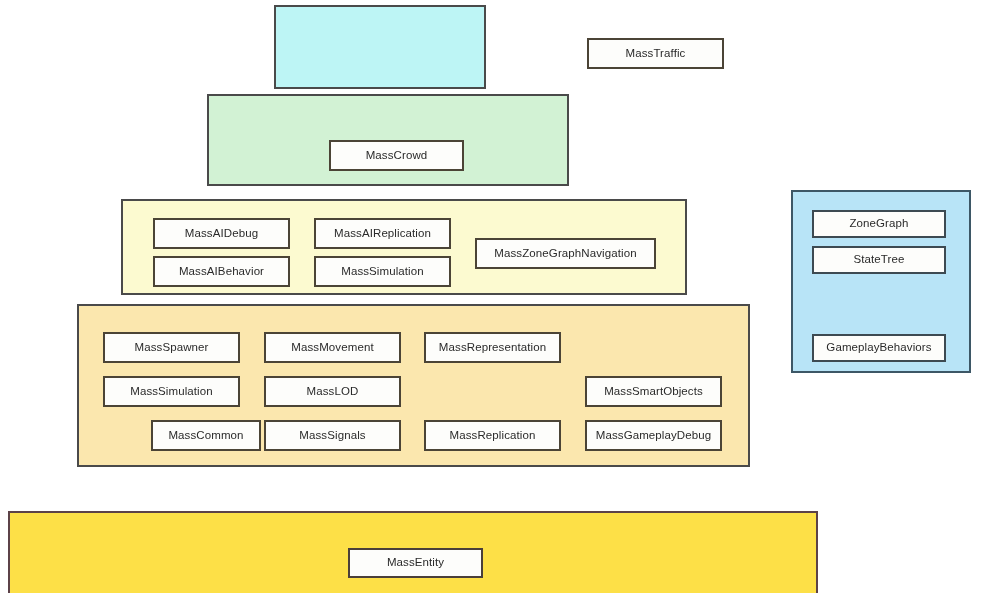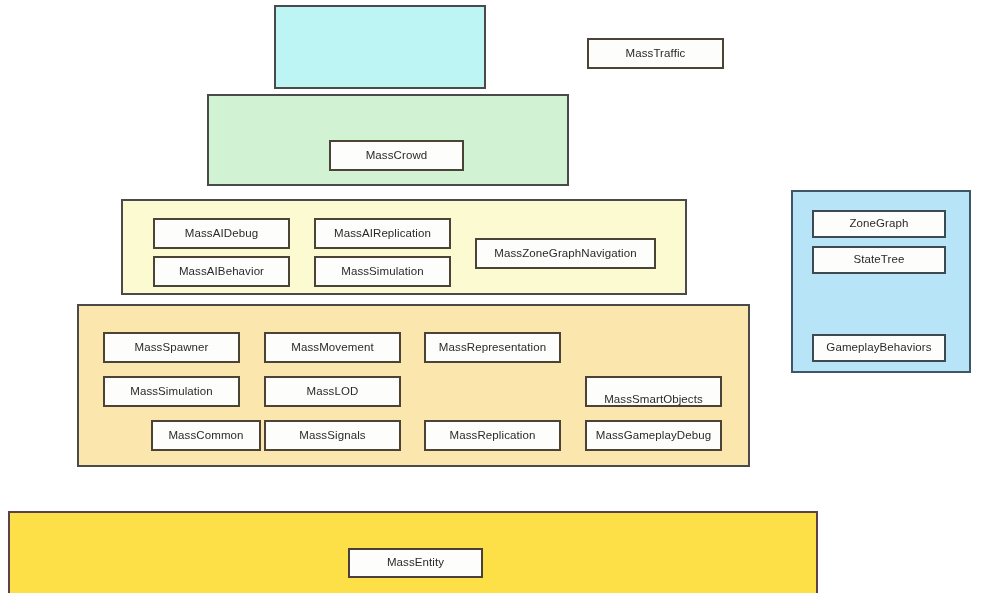--- a/index.html
+++ b/index.html
@@ -89,21 +89,21 @@
       </div>
       <div class="module" style="left: 345px; top: 26px; width: 137px; height: 31px;">
         <span>MassRepresentation</span>
       </div>
       <div class="module" style="left: 24px; top: 70px; width: 137px; height: 31px;">
         <span>MassSimulation</span>
       </div>
       <div class="module" style="left: 185px; top: 70px; width: 137px; height: 31px;">
         <span>MassLOD</span>
       </div>
-      <div class="module" style="left: 506px; top: 70px; width: 137px; height: 31px; align-items: flex-end;">
+      <div class="module" style="left: 506px; top: 70px; width: 137px; height: 31px;">
         <span>MassSmartObjects</span>
       </div>
       <div class="module" style="left: 24px; top: 114px; width: 110px; height: 31px; margin-left: 48px;">
         <span>MassCommon</span>
       </div>
       <div class="module" style="left: 185px; top: 114px; width: 137px; height: 31px;">
         <span>MassSignals</span>
       </div>
       <div class="module" style="left: 345px; top: 114px; width: 137px; height: 31px;">
         <span>MassReplication</span>

